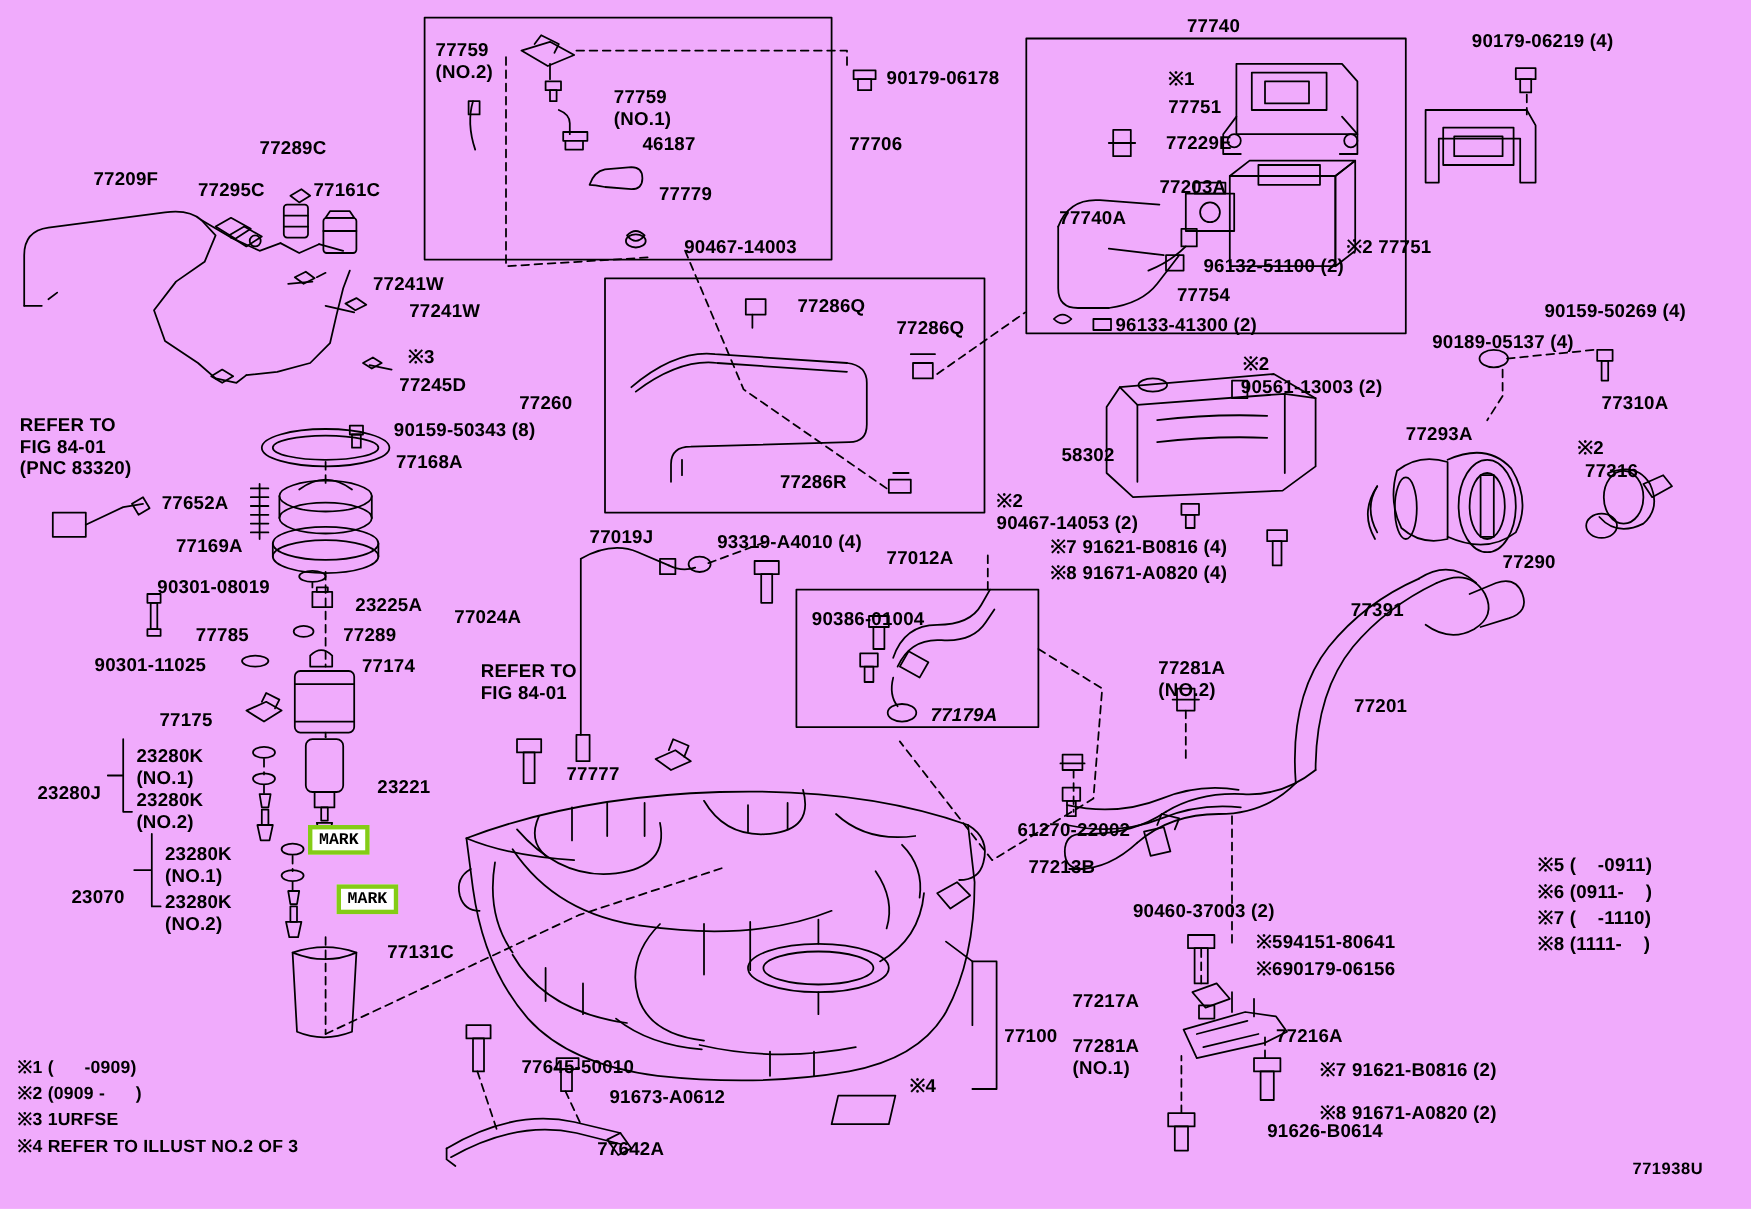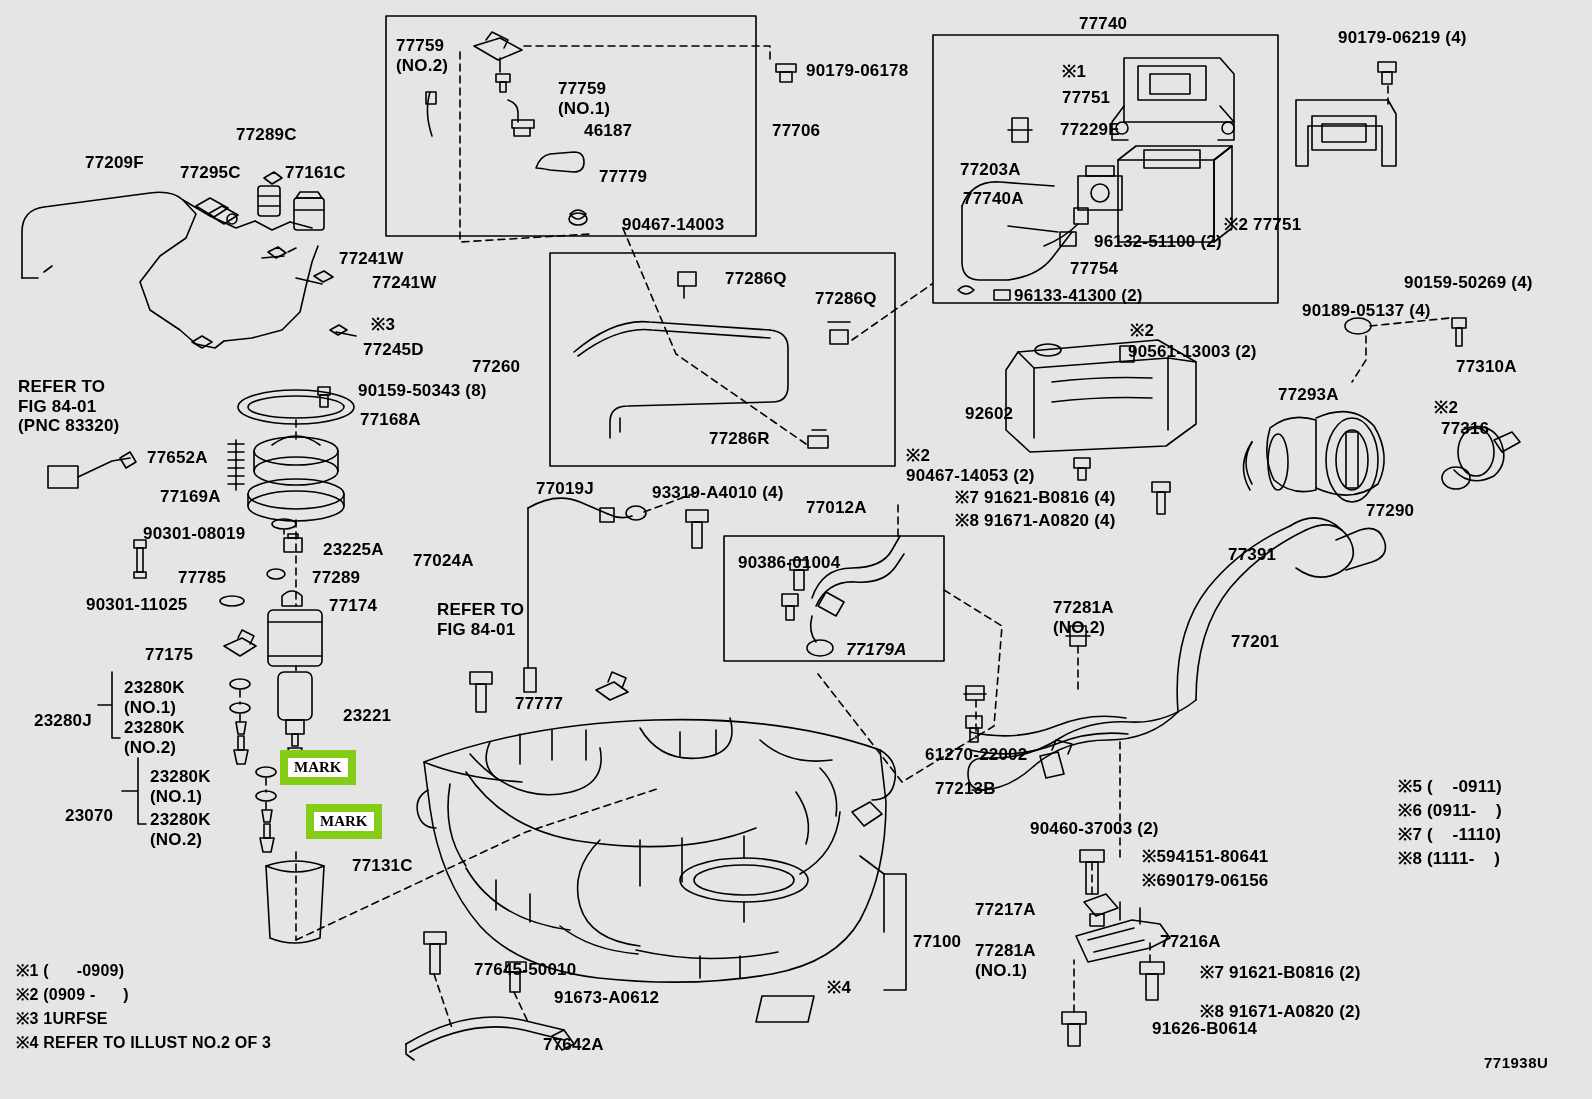--- a/index.html
+++ b/index.html
@@ -4,21 +4,21 @@
 <style>
   html, body {
     margin: 0;
     padding: 0;
     background: #ffffff;
   }
   #sheet {
     position: relative;
     width: 1592px;
     height: 1099px;
-    background: #e5e5e5;
+    background: #f0abfc;
     font-family: "Liberation Sans", sans-serif;
     overflow: hidden;
   }
   #svg-layer {
     position: absolute;
     left: 0; top: 0;
     width: 1592px;
     height: 1099px;
   }
   .lbl {
@@ -35,22 +35,22 @@
     font-size: 16px;
     font-weight: bold;
   }
   .lbl.code {
     font-size: 15px;
     font-weight: bold;
     letter-spacing: 0.5px;
   }
   .mark-box {
     position: absolute;
-    border: 8px solid #84cc16;
-    font-family: Liberation Serif, serif;
+    border: 4px solid #84cc16;
+    font-family: Liberation Mono, monospace;
     font-size: 15px;
     font-weight: bold;
     padding: 1px 6px;
     background: #fff;
     color: #000;
   }
 </style>
 </head>
 <body>
 
@@ -394,21 +394,21 @@
   <div class="lbl" style="left:1062px; top:88px;">77751</div>
   <div class="lbl" style="left:558px; top:79px;">77759
 (NO.1)</div>
   <div class="lbl" style="left:584px; top:121px;">46187</div>
   <div class="lbl" style="left:772px; top:121px;">77706</div>
   <div class="lbl" style="left:1060px; top:120px;">77229E</div>
   <div class="lbl" style="left:236px; top:125px;">77289C</div>
   <div class="lbl" style="left:85px; top:153px;">77209F</div>
   <div class="lbl" style="left:180px; top:163px;">77295C</div>
   <div class="lbl" style="left:285px; top:163px;">77161C</div>
-  <div class="lbl" style="left:960px; top:160px;text-align:right;">77203A</div>
+  <div class="lbl" style="left:1054px; top:160px;text-align:right;">77203A</div>
   <div class="lbl" style="left:599px; top:167px;">77779</div>
   <div class="lbl" style="left:1224px; top:215px;">※2 77751</div>
   <div class="lbl" style="left:963px; top:189px;">77740A</div>
   <div class="lbl" style="left:1094px; top:232px;">96132-51100 (2)</div>
   <div class="lbl" style="left:622px; top:215px;">90467-14003</div>
   <div class="lbl" style="left:1070px; top:259px;">77754</div>
   <div class="lbl" style="left:339px; top:249px;">77241W</div>
   <div class="lbl" style="left:372px; top:273px;">77241W</div>
   <div class="lbl" style="left:1014px; top:286px;">96133-41300 (2)</div>
   <div class="lbl" style="left:1404px; top:273px;">90159-50269 (4)</div>
@@ -421,21 +421,21 @@
   <div class="lbl" style="left:1128px; top:342px;">90561-13003 (2)</div>
   <div class="lbl" style="left:472px; top:357px;">77260</div>
   <div class="lbl" style="left:1456px; top:357px;">77310A</div>
   <div class="lbl" style="left:1278px; top:385px;">77293A</div>
   <div class="lbl" style="left:18px; top:377px;">REFER TO
 FIG 84-01
 (PNC 83320)</div>
   <div class="lbl" style="left:1434px; top:398px;">※2</div>
   <div class="lbl" style="left:1441px; top:419px;">77316</div>
   <div class="lbl" style="left:358px; top:381px;">90159-50343 (8)</div>
-  <div class="lbl" style="left:965px; top:404px;">92602</div>
+  <div class="lbl" style="left:965px; top:404px;">58302</div>
   <div class="lbl" style="left:360px; top:410px;">77168A</div>
   <div class="lbl" style="left:709px; top:429px;">77286R</div>
   <div class="lbl" style="left:906px; top:446px;">※2</div>
   <div class="lbl" style="left:147px; top:448px;">77652A</div>
   <div class="lbl" style="left:906px; top:466px;">90467-14053 (2)</div>
   <div class="lbl" style="left:1366px; top:501px;">77290</div>
   <div class="lbl" style="left:955px; top:488px;">※7 91621-B0816 (4)</div>
   <div class="lbl" style="left:160px; top:487px;">77169A</div>
   <div class="lbl" style="left:536px; top:479px;">77019J</div>
   <div class="lbl" style="left:652px; top:483px;text-align:right;">93319-A4010 (4)</div>

